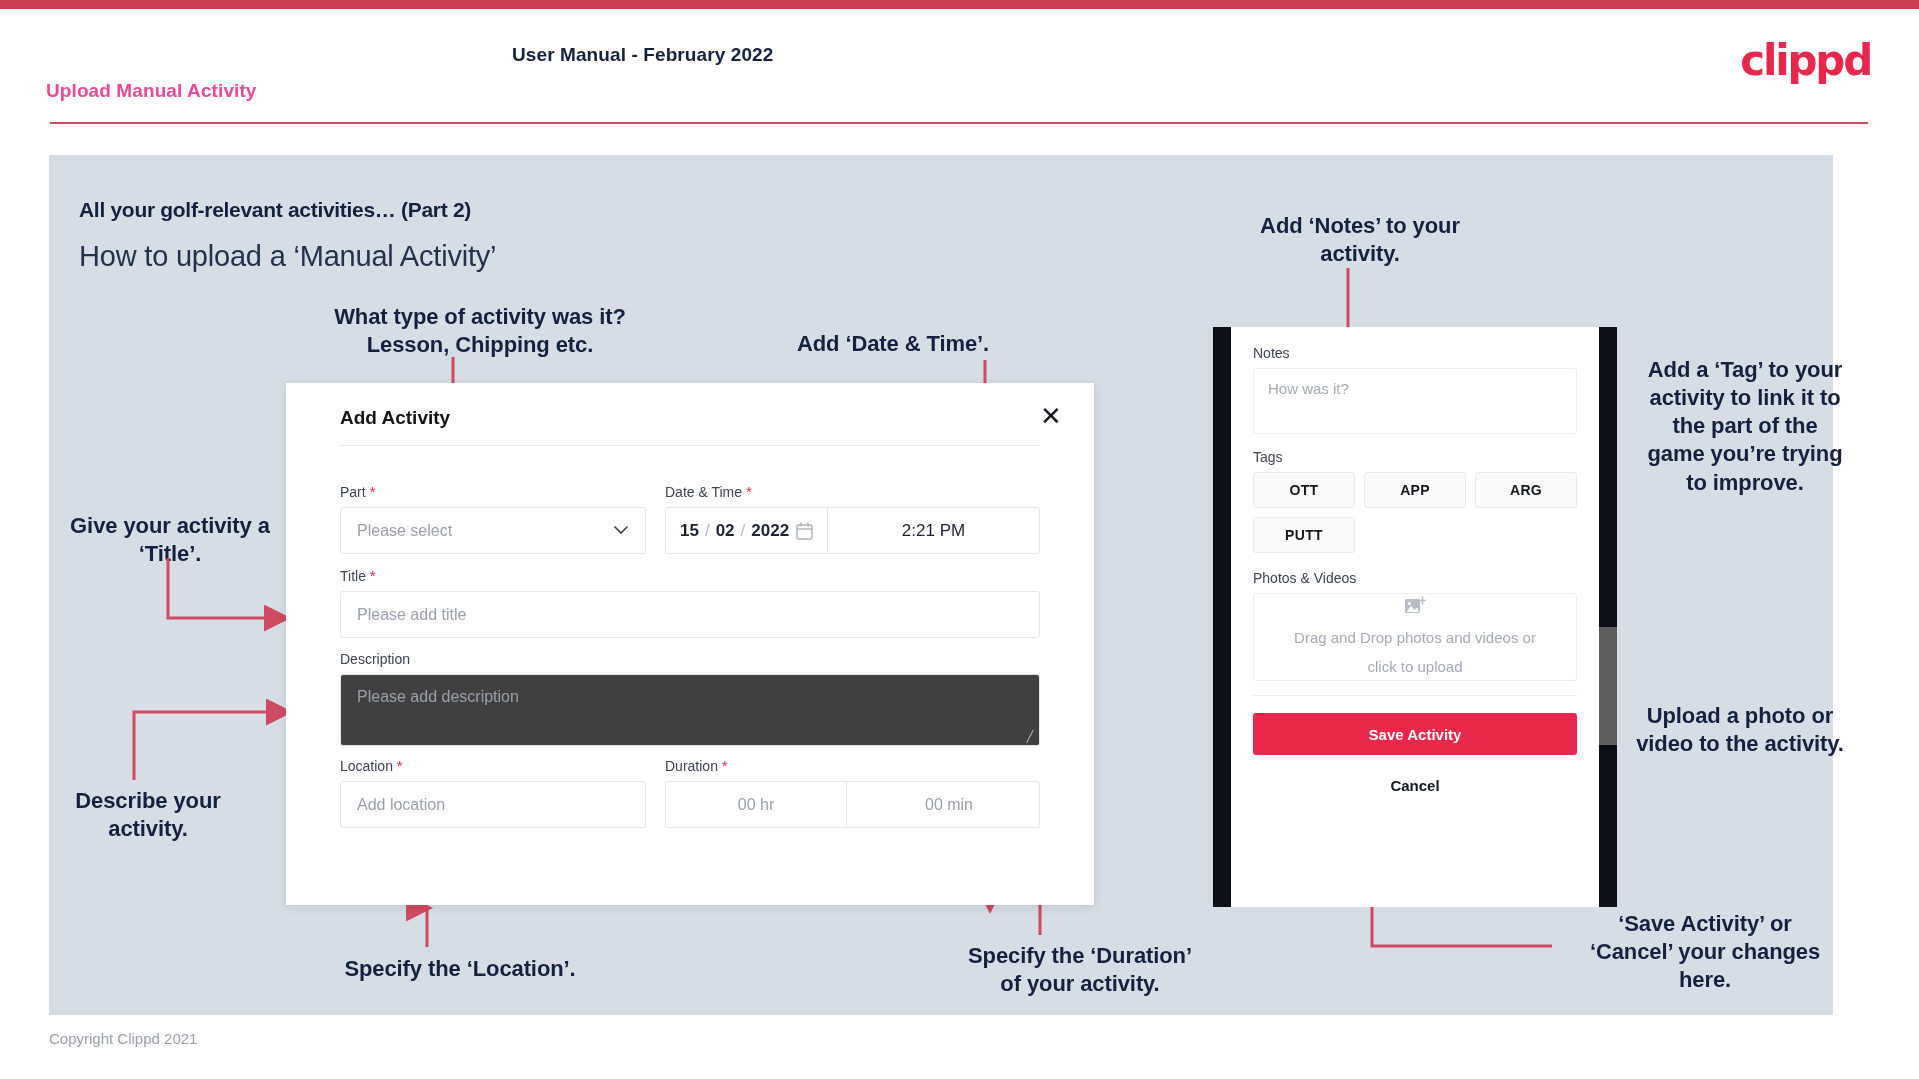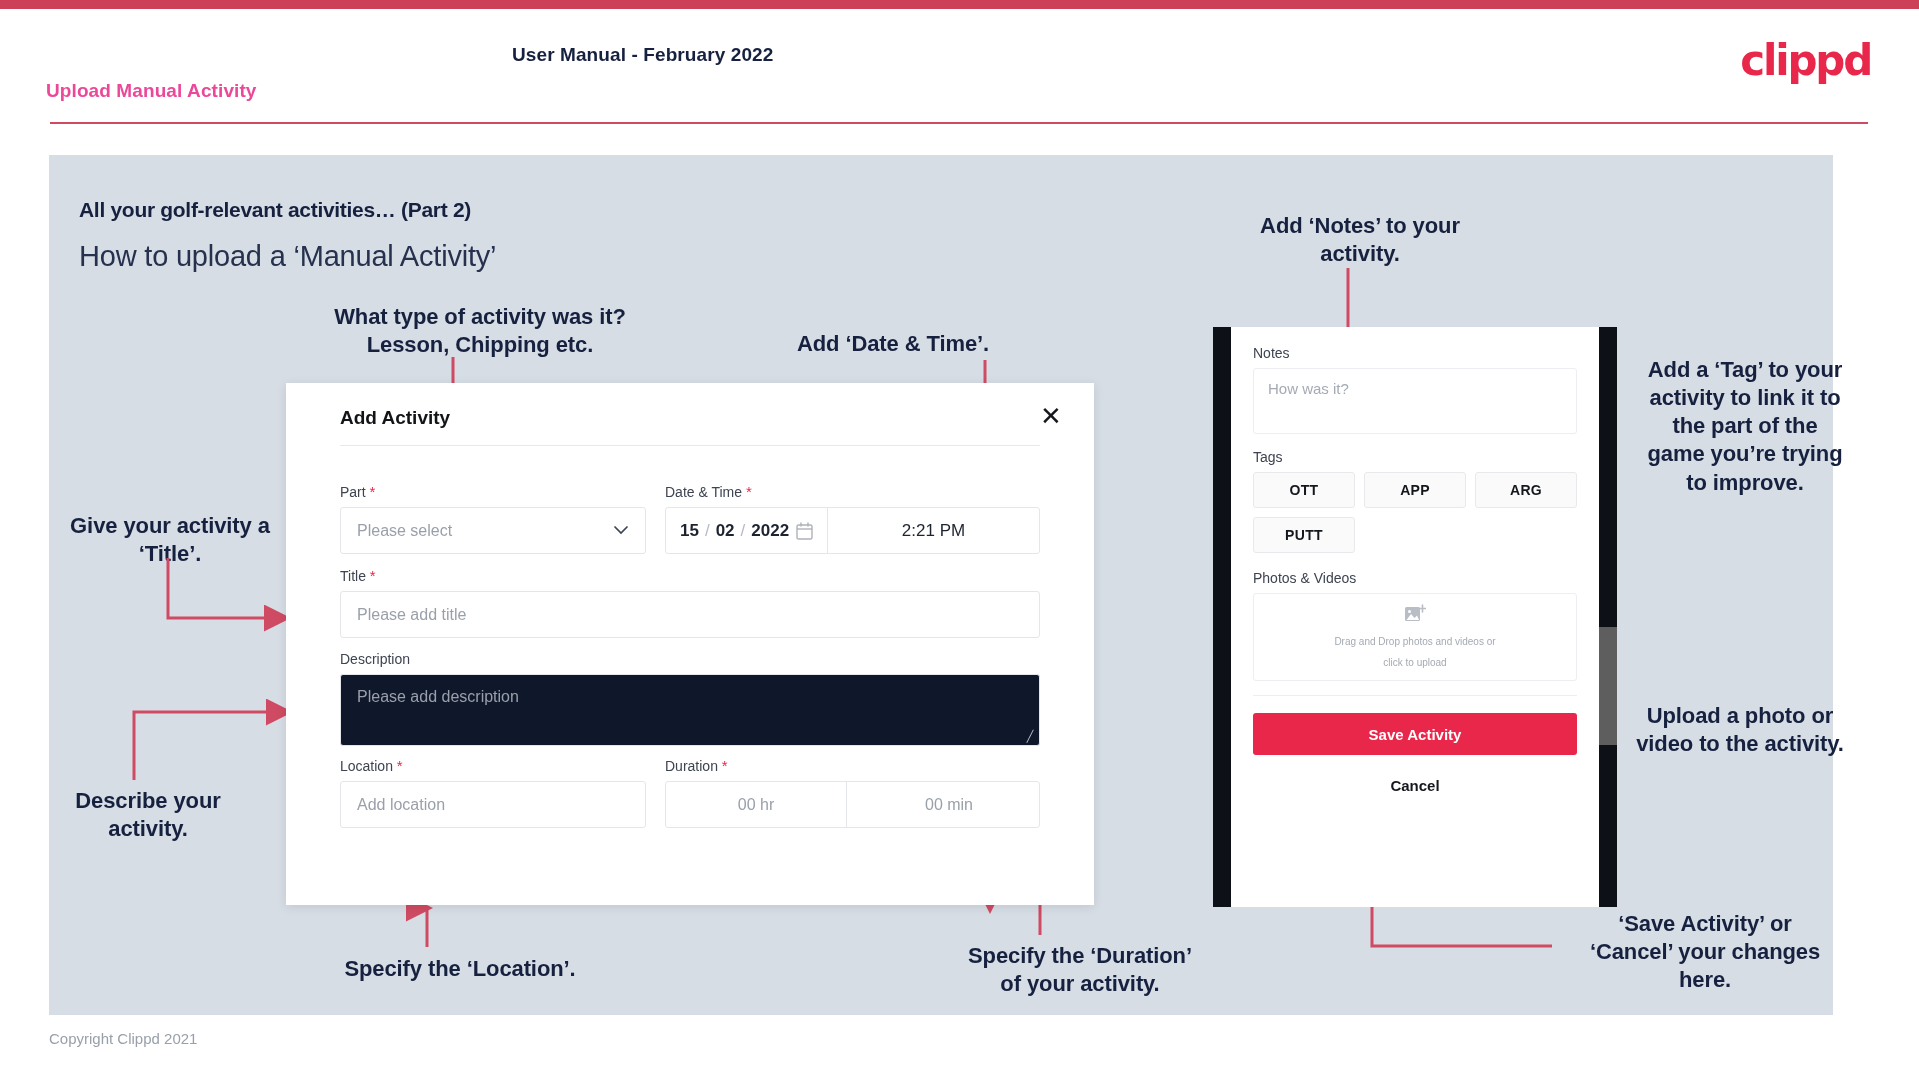--- a/index.html
+++ b/index.html
@@ -110,21 +110,21 @@
     width:162px; display:flex; align-items:center; padding:0 14px; gap:6px;
     font-size:17px; color:#1d2330; font-weight:600; border-right:1px solid #e4e6ea;
   }
   .dt-date .sl { color:#b6bcc6; font-weight:400; }
   .cal-ico { margin-left:auto; opacity:.55; display:flex; }
   .dt-time {
     flex:1; display:flex; align-items:center; justify-content:center;
     font-size:17px; color:#1d2330; font-weight:500;
   }
   .ta {
-    background:#0f172a; border:1px solid #e4e6ea; border-radius:3px;
+    background:#404040; border:1px solid #e4e6ea; border-radius:3px;
     height:72px; padding:13px 16px; font-size:16px; color:#9aa0aa; position:relative;
   }
   .ta-grip {
     position:absolute; right:3px; bottom:2px; width:12px; height:12px;
     color:#b9bec6; font-size:11px; line-height:12px; text-align:center;
     font-family:"DejaVu Sans", sans-serif;
   }
   .dur-wrap {
     display:flex; border:1px solid #e4e6ea; border-radius:3px; height:47px; overflow:hidden;gap:12px;
   }
@@ -159,21 +159,21 @@
   .tag-btn {
     border:1px solid #e7e9ec; background:#fafafa; border-radius:3px;
     height:36px; display:flex; align-items:center; justify-content:center;
     font-size:14px; font-weight:700; color:#14171c; letter-spacing:.3px;
   }
   .dropzone {
     border:1px solid #eceef1; border-radius:3px; height:88px;
     display:flex; flex-direction:column; align-items:center; justify-content:center;
     gap:7px; margin-bottom:14px;
   }
-  .dz-text { font-size:10px; color:#a4aab3; text-align:center; line-height:1.45; }
+  .dz-text { font-size:15px; color:#a4aab3; text-align:center; line-height:1.45; }
   .p-div { height:1px; background:#eceef1; margin-bottom:17px; }
   .save-btn {
     background:#e8274b; border-radius:3px; height:42px;
     display:flex; align-items:center; justify-content:center;
     color:#fff; font-size:15px; font-weight:700; margin-bottom:22px; cursor:pointer;
   }
   .cancel-btn {
     text-align:center; font-size:15px; font-weight:700; color:#14171c; cursor:pointer;
   }
 

